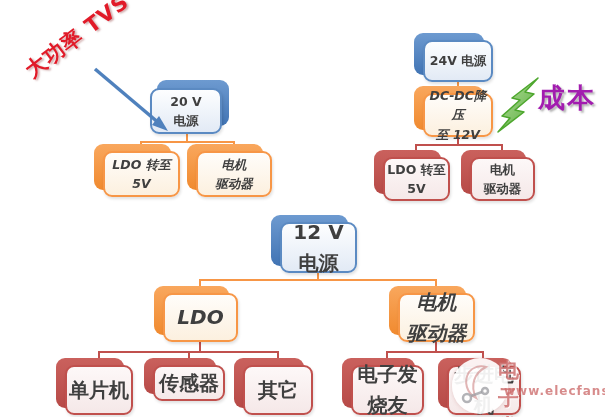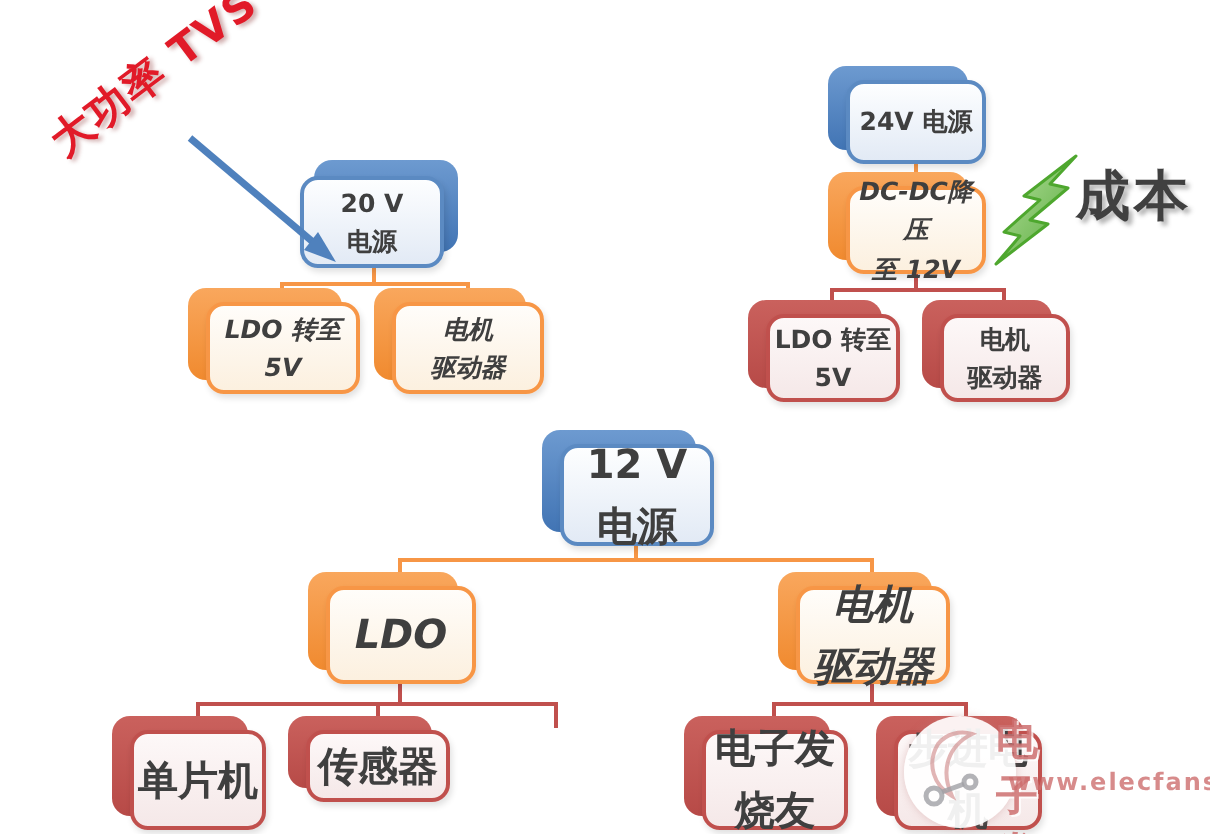--- a/index.html
+++ b/index.html
@@ -26,21 +26,21 @@
   .node.orange .back{background:linear-gradient(180deg,#f9a75d,#f08a2f);}
   .node.orange .front{border-color:#f79646;background:linear-gradient(180deg,#fffdfa,#fcf0df);font-style:italic;}
   .node.red .back{background:linear-gradient(180deg,#ca615d,#b74a47);}
   .node.red .front{border-color:#c0504d;background:linear-gradient(180deg,#fdf8f8,#f5e8e8);}
 
   
   .annot{position:absolute;z-index:5;font-weight:bold;white-space:nowrap;}
   .annot.tvs{left:-8px;top:22px;width:170px;text-align:center;font-size:21px;color:#e11a28;
              transform:rotate(-37deg);transform-origin:50% 50%;
              text-shadow:1px 2px 2px rgba(120,20,20,0.35);letter-spacing:1px;}
-  .annot.cost{left:538px;top:80px;font-size:27px;color:#404040;
+  .annot.cost{left:538px;top:80px;font-size:27px;color:#a21caf;
               text-shadow:2px 2px 2px rgba(90,90,90,0.45);letter-spacing:2px;}
 
   
   .watermark{position:absolute;z-index:6;}
   .wm-logo{position:absolute;left:452px;top:358px;width:56px;height:56px;border-radius:50%;
            background:rgba(255,255,255,0.92);box-shadow:0 0 4px rgba(190,120,120,0.35);}
   .wm-brand{position:absolute;left:498px;top:356px;font-size:21px;font-weight:bold;
             color:rgba(205,110,110,0.85);letter-spacing:3px;
             text-shadow:1px 1px 0 rgba(255,255,255,0.8);}
   .wm-url{position:absolute;left:504px;top:384px;font-size:12px;font-weight:bold;
@@ -113,20 +113,24 @@
 驱动器</span></div>
   </div>
   <div class="node red big" style="left:65px;top:365px;width:68px;height:50px">
     <div class="back"></div>
     <div class="front"><span>单片机</span></div>
   </div>
   <div class="node red big" style="left:153px;top:365px;width:72px;height:36px">
     <div class="back"></div>
     <div class="front"><span>传感器</span></div>
   </div>
+  <div class="node red big" style="left:243px;top:365px;width:70px;height:50px">
+    <div class="back"></div>
+    <div class="front"><span>其它</span></div>
+  </div>
   <div class="node red big" style="left:351px;top:365px;width:73px;height:50px">
     <div class="back"></div>
     <div class="front"><span>电子发烧友</span></div>
   </div>
   <div class="node red big" style="left:447px;top:365px;width:74px;height:50px">
     <div class="back"></div>
     <div class="front"><span>步进电机</span></div>
   </div>
 
   <svg class="layer art" viewBox="0 0 605 417">

